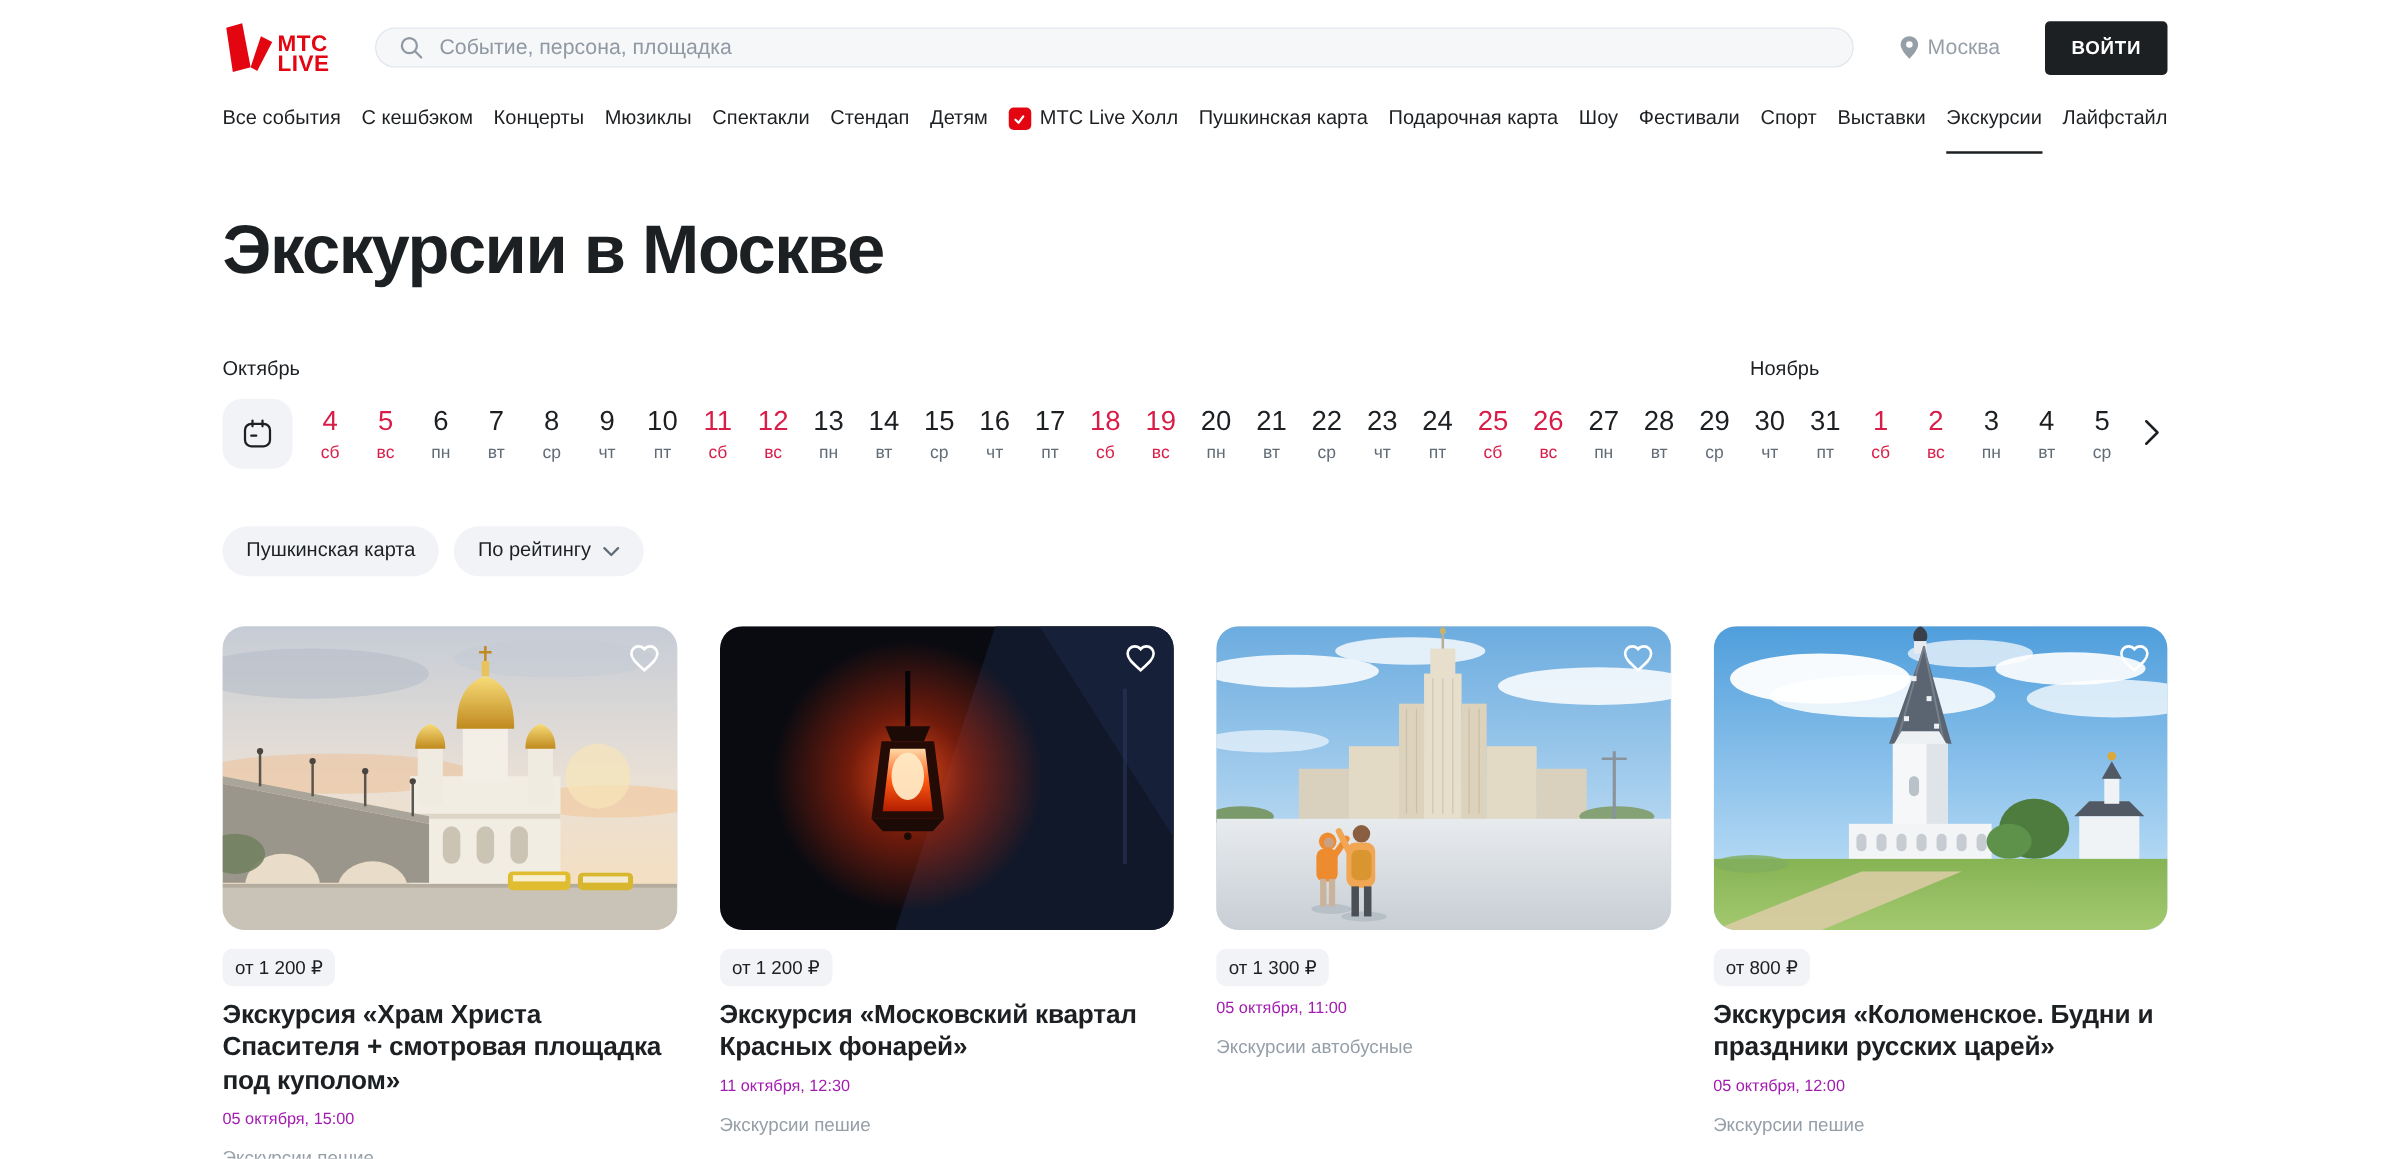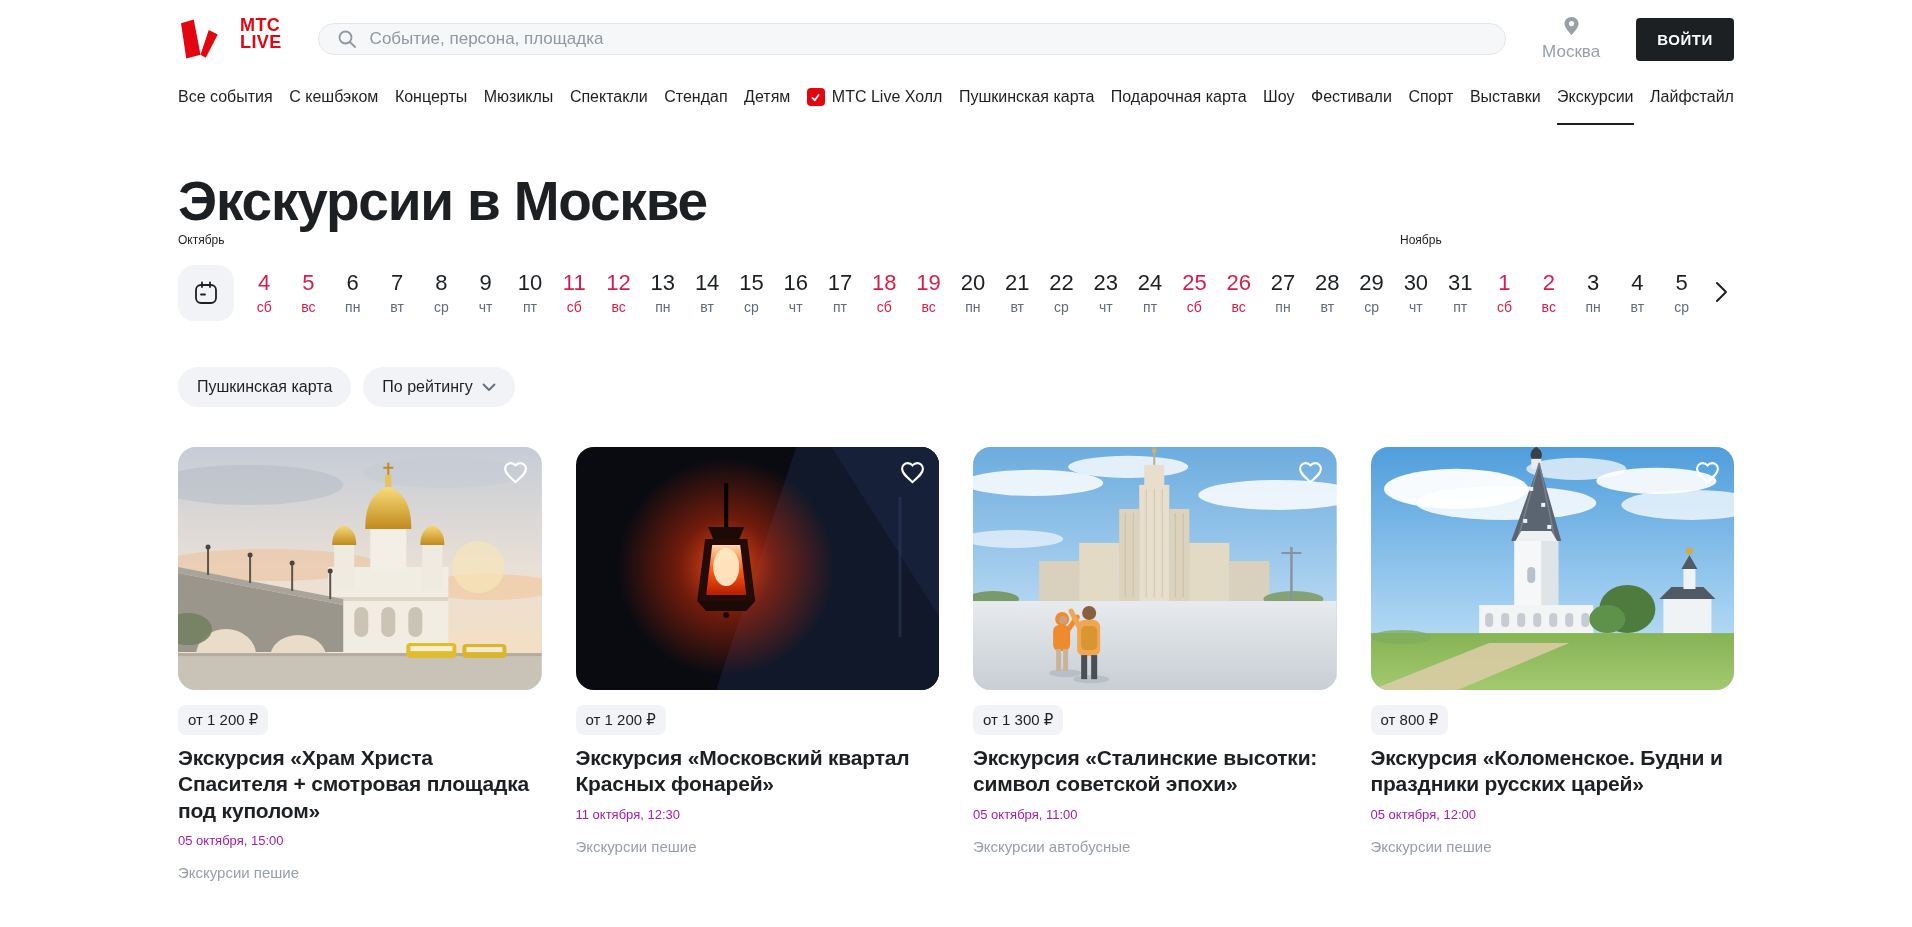--- a/index.html
+++ b/index.html
@@ -5,44 +5,44 @@
   * { box-sizing: border-box; }
   html,body { margin:0; padding:0; }
   body {
     width:1912px; height:927px; overflow:hidden; background:#fff;
     font-family:"Liberation Sans","DejaVu Sans",sans-serif; color:#1D2023;
   }
   .container { width:1556px; margin:0 auto; }
 
   
   .header { display:flex; align-items:center; gap:36px; padding-top:16px; }
-  .logo { display:flex; align-items:flex-start; gap:20px; cursor:pointer; }
+  .logo { display:flex; align-items:flex-end; gap:2px; cursor:pointer; }
   .logo-text { color:#E30611; font-weight:700; font-size:18px; line-height:.92; letter-spacing:.4px; }
   .search { flex:1; display:flex; align-items:center; gap:11px; height:32px;
     background:#F6F7F9; border:1px solid #E2E6EC; border-radius:24px; padding:0 18px; }
   .search input { border:0; background:transparent; outline:none; font-size:17px; flex:1;
     color:#1D2023; font-family:inherit; }
   .search input::placeholder { color:#8F98A3; }
-  .city { display:flex; align-items:center; gap:6px; color:#969FA8; font-size:17px; cursor:pointer; white-space:nowrap;flex-direction:column; }
+  .city { display:flex; align-items:center; gap:6px; color:#969FA8; font-size:17px; cursor:pointer; white-space:nowrap; }
   .login-btn { background:#1D2023; color:#fff; font-weight:700; font-size:15px;
     letter-spacing:.6px; border:0; border-radius:4px; padding:13px 21px; cursor:pointer; font-family:inherit; }
 
   
   .nav { display:flex; justify-content:space-between; align-items:flex-end; margin-top:26px; font-size:16px; }
   .nav-item { display:flex; gap:7px; align-items:center; position:relative; padding-bottom:19px;
     cursor:pointer; white-space:nowrap; font-weight:500; }
   .nav-item.active::after { content:""; position:absolute; left:0; right:0; bottom:0; height:2px; background:#1D2023; }
   .nav-badge { width:18px; height:18px; border-radius:4px; background:#E30611;
     display:inline-flex; align-items:center; justify-content:center; }
 
   
   h1 { font-size:55px; font-weight:700; letter-spacing:-1.2px; margin:44px 0 0; }
 
   
-  .cal-months { position:relative; height:20px; font-size:12px; font-weight:500; }
+  .cal-months { position:relative; margin-top:56px; height:20px; font-size:16px; font-weight:500; }
   .cal-month-right { position:absolute; left:1222px; top:0; }
   .cal-row { display:flex; align-items:center; margin-top:12px; }
   .cal-btn { width:56px; height:56px; border-radius:16px; background:#F2F3F7; border:0;
     display:flex; align-items:center; justify-content:center; margin-right:8px; cursor:pointer; flex:none; }
   .cal-days { display:flex; }
   .cal-day { width:44.3px; text-align:center; cursor:pointer; }
   .cal-day .num { font-size:22px; font-weight:500; line-height:24px; }
   .cal-day .wd { font-size:14px; color:#626C77; margin-top:4px; }
   .cal-day.weekend .num, .cal-day.weekend .wd { color:#D81E48; }
   .cal-next { margin-left:auto; background:none; border:0; cursor:pointer; padding:6px; }
@@ -512,21 +512,20 @@
     <rect x="118" y="208" width="6" height="24" fill="#4a4f55"></rect>
   </g>
 </svg>
       <button class="heart-btn">
         <svg width="25" height="23" viewBox="0 0 24 22">
           <path d="M12 20.3 10.55 19C5.4 14.36 2 11.28 2 7.5 2 4.42 4.42 2 7.5 2c1.74 0 3.41.81 4.5 2.09C13.09 2.81 14.76 2 16.5 2 19.58 2 22 4.42 22 7.5c0 3.78-3.4 6.86-8.55 11.5L12 20.3z" fill="none" stroke="#fff" stroke-width="2"></path>
         </svg>
       </button>
     </div>
     <span class="price">от 1 300 ₽</span>
-    <div class="card-title">Экскурсия «Сталинские высотки: символ советской эпохи»</div>
     <div class="card-date">05 октября, 11:00</div>
     <div class="card-cat">Экскурсии автобусные</div>
   </div>
       <div class="card">
     <div class="card-img">
           <svg class="scene" viewBox="0 0 363 243" preserveAspectRatio="xMidYMid slice">
   <defs>
     <linearGradient id="c4sky" x1="0" y1="0" x2="0" y2="1">
       <stop offset="0" stop-color="#4f9edc"></stop>
                 <stop offset="1" stop-color="#cfe9fb"></stop>

